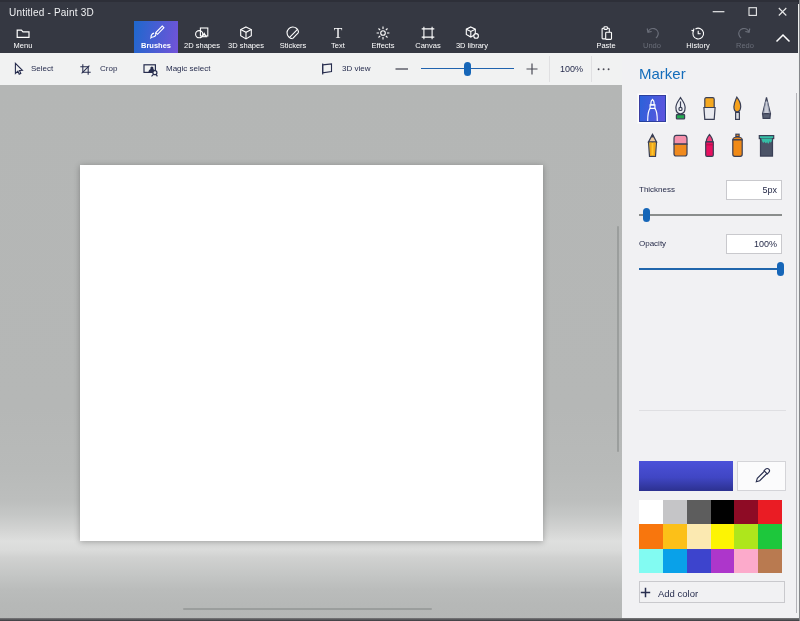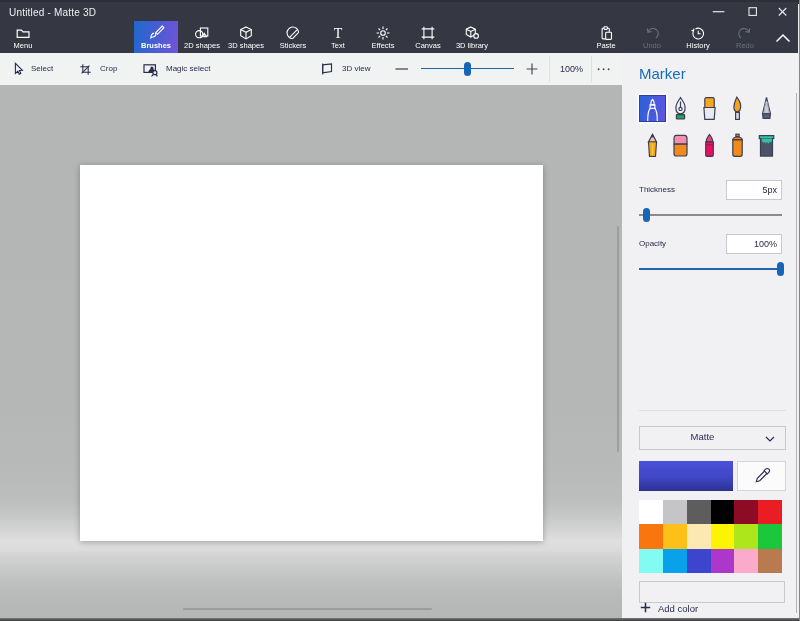--- a/index.html
+++ b/index.html
@@ -35,28 +35,28 @@
 .plabel { position:absolute; font-size:8px; color:#262b49; }
 .pinput { position:absolute; left:104px; width:56px; height:20px; background:#fff; border:1px solid #c9c9cd; font-size:9px; color:#262b49; text-align:right; padding:4px 4px 0 0; }
 .track { position:absolute; left:17px; width:143px; height:2px; }
 .thumb { position:absolute; width:7px; height:14px; border-radius:3.5px; background:#1666b8; }
 #divider { position:absolute; left:17px; top:357px; width:147px; height:1px; background:#dfdfe2; }
 #matte { position:absolute; left:17px; top:373px; width:147px; height:24px; border:1px solid #c9c9cd; font-size:9.5px; color:#272d4e; text-align:center; padding:4px 20px 0 0; }
 #matte svg { position:absolute; right:10px; top:9px; }
 #gradbar { position:absolute; left:17px; top:408px; width:94px; height:30px; background:linear-gradient(#4b51d9 0%,#4046c4 55%,#2c3190 100%); }
 #dropbtn { position:absolute; left:115px; top:408px; width:49px; height:30px; background:#fbfbfc; border:1px solid #d4d4d8; }
 #palette { position:absolute; left:17px; top:447px; width:143px; height:73px; display:grid; grid-template-columns:repeat(6,1fr); grid-template-rows:repeat(3,1fr); }
-#addcolor { position:absolute; left:17px; top:528px; width:146px; height:22px; border:1px solid #c9c9cd; font-size:9.5px; color:#272d4e; text-align:left; padding-top:20px; }
+#addcolor { position:absolute; left:17px; top:528px; width:146px; height:22px; border:1px solid #c9c9cd; font-size:9.5px; color:#272d4e; text-align:left; padding-top:5px; }
 #pscroll { position:absolute; left:174px; top:40px; width:1px; height:520px; background:#b3b3b8; }
 </style>
 </head>
 <body>
 <div id="titlebar">
   <div style="position:absolute;left:0;top:0;width:800px;height:1.5px;background:#2d2f38;"></div>
-  <span class="title">Untitled - Matte 3D</span>
+  <span class="title">Untitled - Paint 3D</span>
   <svg id="capbtns" width="110" height="28" viewBox="0 0 110 28">
     <line x1="22.7" y1="11.7" x2="34.4" y2="11.7" stroke="#e8e9ea" stroke-width="1.2"></line>
     <rect x="59" y="7.7" width="7.4" height="7.7" fill="none" stroke="#e8e9ea" stroke-width="1.1"></rect>
     <path d="M88.8 8 L96.3 15.5 M96.3 8 L88.8 15.5" stroke="#e8e9ea" stroke-width="1.1"></path>
   </svg>
 </div>
 <div id="ribbon">
   <div class="ritem" style="left:-7px;width:60px;">
     <svg width="16" height="16" viewBox="0 0 16 16" style="margin-top:3px;">
         <path d="M2.2 12.4 V5.2 h4.2 l1.6 1.7 h6 v5.5 z" fill="none" stroke="#fff" stroke-width="1.2"></path>
@@ -317,23 +317,20 @@
   </div>
   <span class="plabel" style="left:17px;top:132px;">Thickness</span>
   <div class="pinput" style="top:127px;">5px</div>
   <div class="track" style="top:161px;background:#8a8d8c;height:1.5px;"></div>
   <div class="thumb" style="left:20.5px;top:155px;"></div>
   <span class="plabel" style="left:17px;top:186px;">Opacity</span>
   <div class="pinput" style="top:181px;">100%</div>
   <div class="track" style="top:215px;background:#2166ac;height:2px;"></div>
   <div class="thumb" style="left:154.5px;top:209px;"></div>
   <div id="divider"></div>
-  <div id="matte">Matte<svg width="10" height="6" viewBox="0 0 10 6">
-        <path d="M1 1 L5 5 L9 1" fill="none" stroke="#272d4e" stroke-width="1.2"></path>
-      </svg></div>
   <div id="gradbar"></div>
   <div id="dropbtn">
     <svg width="20" height="20" viewBox="0 0 20 20" style="margin:4px 0 0 14px;">
         <g fill="none" stroke="#272d4e" stroke-width="1.1">
           <path d="M12.1 4.7 l1.5 -1.5 c.9 -.9 2.3 -.9 3.2 0 c.9 .9 .9 2.3 0 3.2 l-1.5 1.5 Z"></path>
           <path d="M12.5 5.1 L5.3 12.3 L4.3 15.7 L7.7 14.7 L14.9 7.5"></path>
         </g>
       </svg>
   </div>
   <div id="palette">

